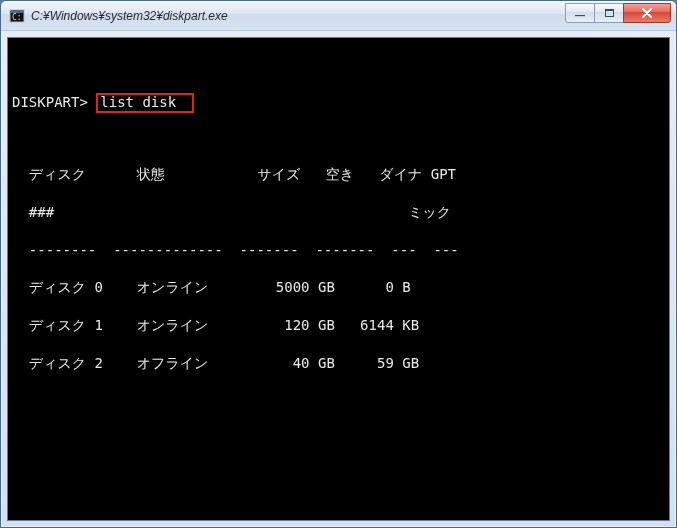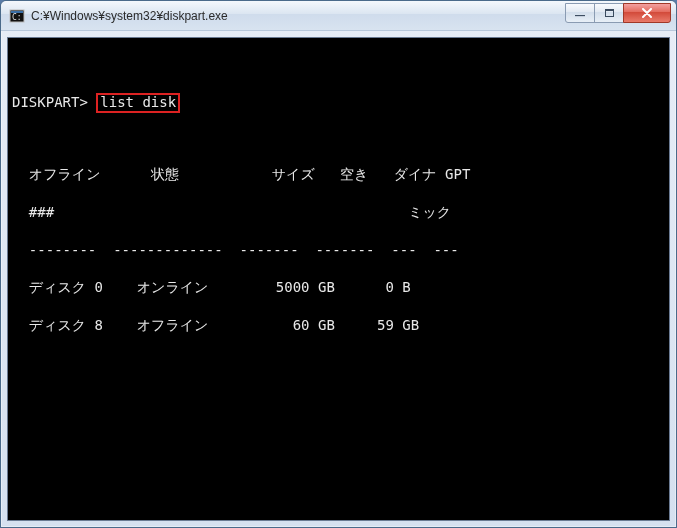--- a/index.html
+++ b/index.html
@@ -37,20 +37,21 @@
     align-items: center;
     justify-content: center;
   }
   .title-icon svg { display: block; }
   .title-text {
     flex: 1;
     font-size: 12px;
     color: #2b2b2b;
     white-space: nowrap;
     overflow: hidden;
+    font-style: italic;
   }
   .win-controls {
     display: flex;
     height: 20px;
     margin-right: 5px;
     margin-top: -6px;
   }
   .win-btn {
     width: 30px;
     height: 20px;
@@ -92,21 +93,21 @@
     font-family: "MS Gothic", "Consolas", monospace;
     font-size: 14px;
     line-height: 1.35;
     color: #e8e8e8;
     padding: 6px 6px 6px 4px;
     white-space: pre;
   }
   .prompt-line { margin-top: 4px; }
   .hl {
     border: 2px solid #d22;
-    padding: 0 2px 1px 2px;
+    padding: 0 16px 1px 2px;
     display: inline-block;
     line-height: 1.1;
   }
   .spacer-half { height: 7px; }
   .spacer { height: 14px; }
 </style>
 </head>
 <body>
 
 <div class="window">
@@ -132,25 +133,26 @@
         </svg>
       </div>
     </div>
   </div>
 
   <div class="term-wrap">
     <div class="term">
 <div class="spacer-half"></div>
 <div class="prompt-line"><span>DISKPART&gt;</span> <span class="hl">list disk</span></div>
 <div class="spacer"></div>
-<div>  オフライン      状態           サイズ   空き   ダイナ GPT</div>
+<div>  ディスク      状態           サイズ   空き   ダイナ GPT</div>
 <div>  ###                                          ミック</div>
 <div>  --------  -------------  -------  -------  ---  ---</div>
 <div>  ディスク 0    オンライン        5000 GB      0 B</div>
-<div>  ディスク 8    オフライン          60 GB     59 GB</div>
+<div>  ディスク 1    オンライン         120 GB   6144 KB</div>
+<div>  ディスク 2    オフライン          40 GB     59 GB</div>
 <div class="spacer"></div>
 <div class="spacer"></div>
 
 
 
 
 
 
 
 

